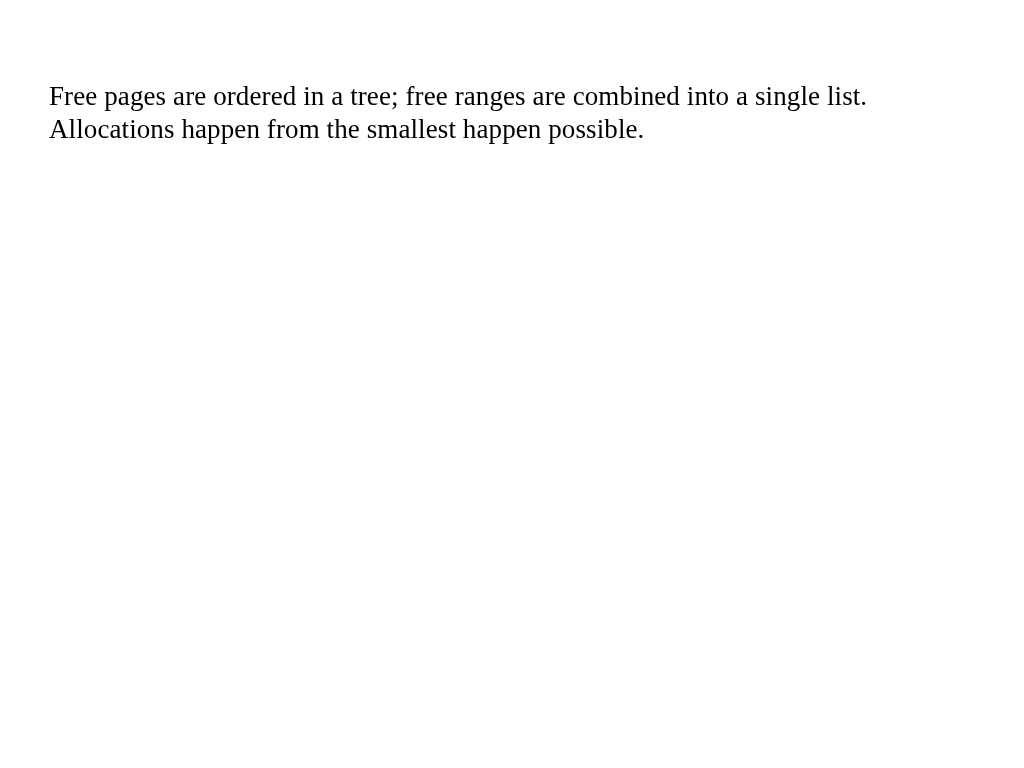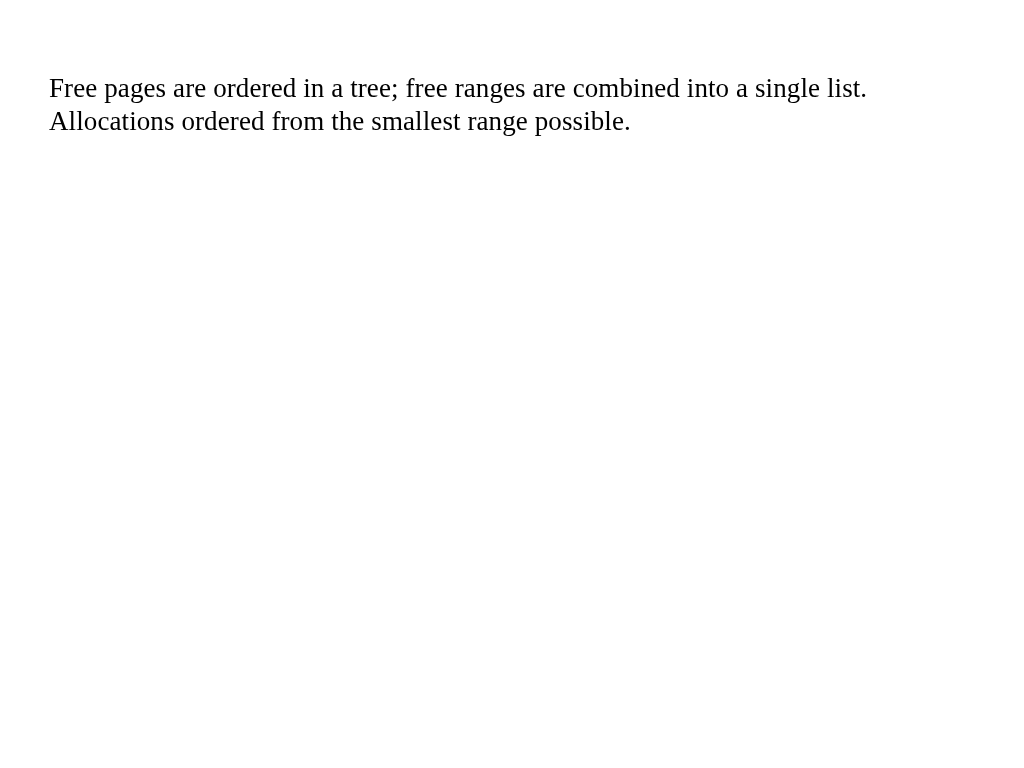--- a/index.html
+++ b/index.html
@@ -28,29 +28,30 @@
   }
   .para {
     font-size: 27px;
     line-height: 1.16;
     margin: 0;
     padding: 0;
     letter-spacing: 0.1px;
   }
   .para.first {
     width: 880px;
+    margin-top: 8px;
   }
   .para.second {
     margin-top: 2px;
   }
   .para.third {
     margin-top: 38px;
   }
 </style>
 </head>
 <body>
 
 <div class="slide">
   <div class="body-block">
     <p class="para first">Free pages are ordered in a tree; free ranges are combined into a single list.</p>
-    <p class="para second">Allocations ordered from the smallest range possible.</p>
+    <p class="para second">Allocations happen from the smallest happen possible.</p>
   </div>
 </div>
 
 </body></html>

